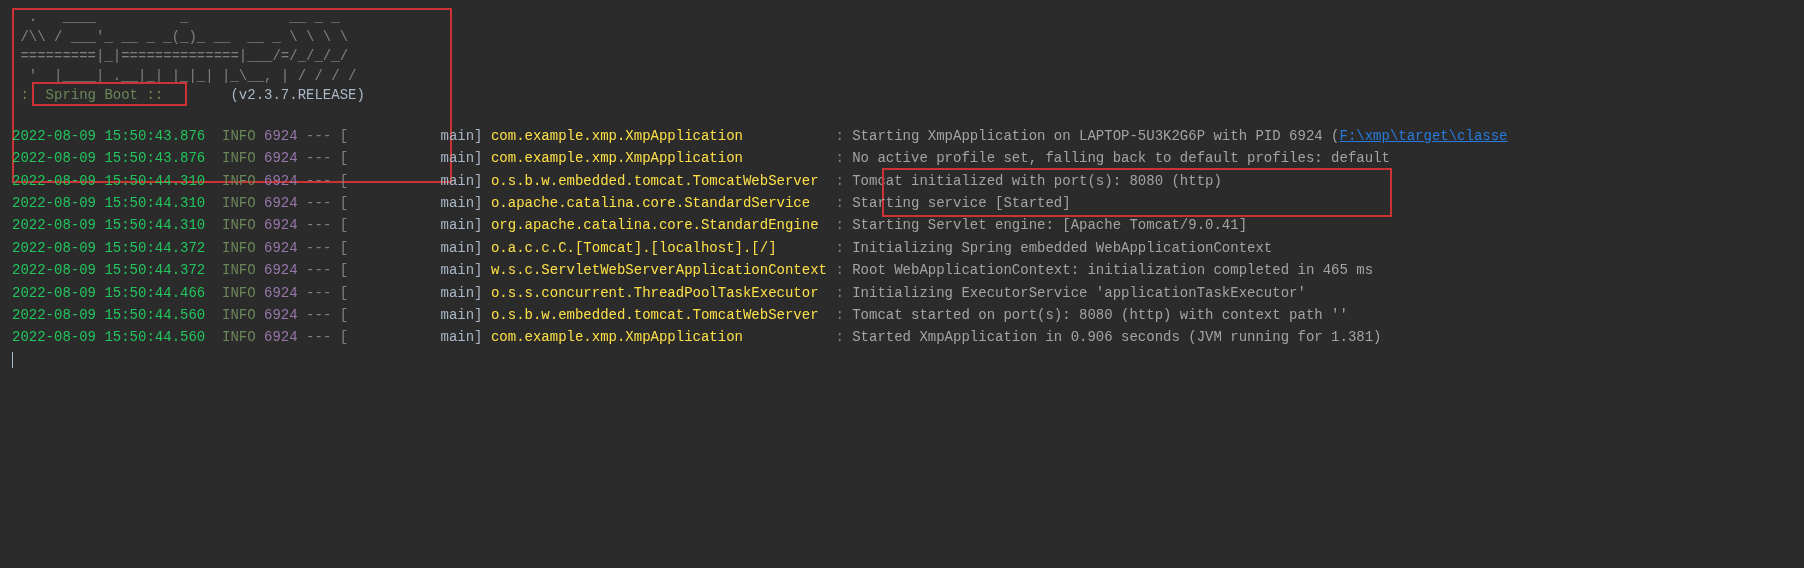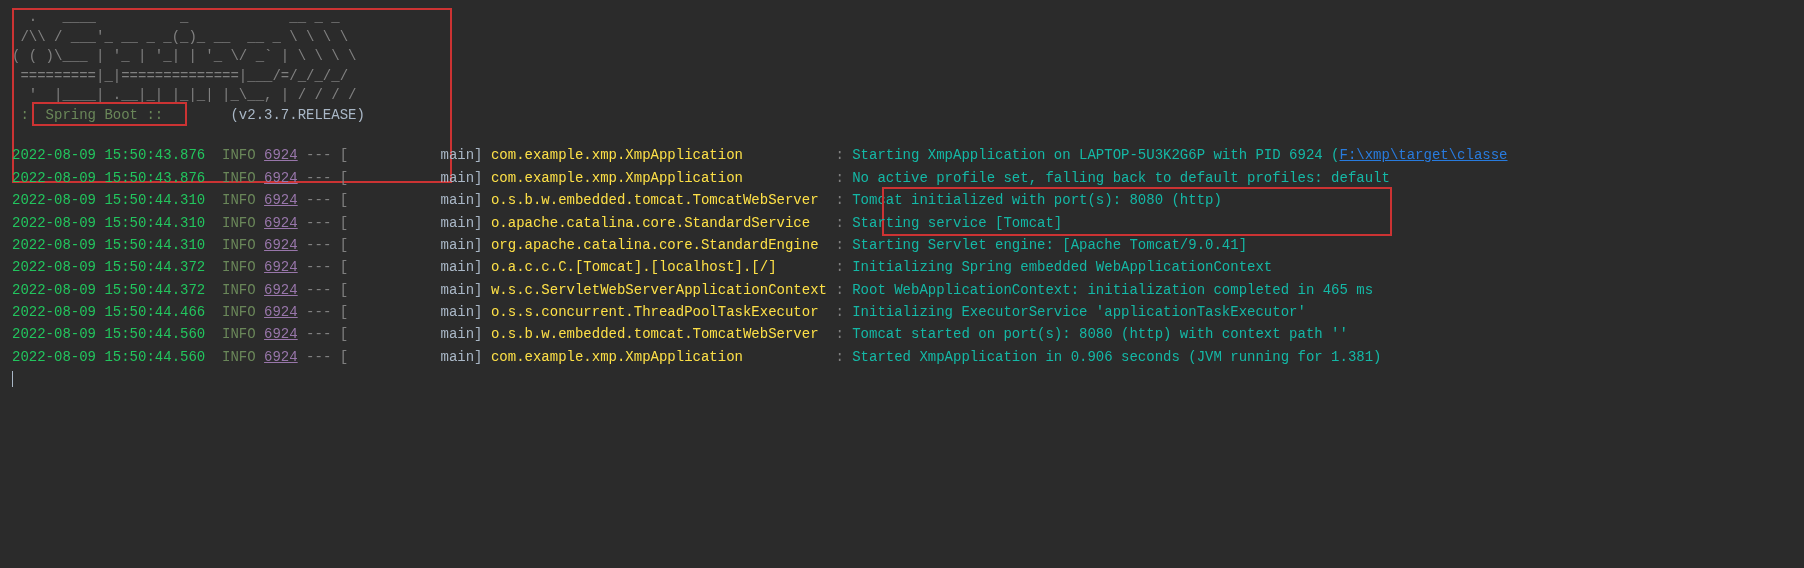--- a/index.html
+++ b/index.html
@@ -58,34 +58,33 @@
       position: relative;
     }
     .timestamp {
       color: #22c55e;
     }
     .level-info {
       color: #6a8759;
     }
     .pid {
       color: #9876aa;
-      text-decoration: underline;
     }
     .separator {
       color: #808080;
     }
     .thread {
       color: #a9b7c6;
       margin-top: 48px;
     }
     .logger {
       color: #fde047;
     }
     .msg {
-      color: #14b8a6;
+      color: #a3a3a3;
     }
     .link {
       color: #287bde;
       text-decoration: underline;
     }
     .highlight-box-1 {
       position: absolute;
       border: 2px solid #cc3333;
       left: 870px;
       top: -2px;
@@ -104,31 +103,30 @@
 </head>
 <body>
 
 
 
 <div class="banner-container">
   <div class="banner-outline"></div>
   <div class="spring-boot-outline"></div>
   <div class="ascii-banner">  .   ____          _            __ _ _</div>
   <div class="ascii-banner"> /\\ / ___'_ __ _ _(_)_ __  __ _ \ \ \ \</div>
-  <div class="ascii-banner">( ( )\___ | '_ | '_| | '_ \/ _` | \ \ \ \</div>
   <div class="ascii-banner"> =========|_|==============|___/=/_/_/_/</div>
   <div class="ascii-banner">  '  |____| .__|_| |_|_| |_\__, | / / / /</div>
   <div class="ascii-banner"><span class="spring-boot-label"> :: Spring Boot :: </span><span class="version-text">       (v2.3.7.RELEASE)</span></div>
 </div>
 
 <div class="log-lines">
   <div class="log-line"><span class="timestamp">2022-08-09 15:50:43.876</span>  <span class="level-info">INFO</span> <span class="pid">6924</span><span class="separator"> --- [</span><span class="thread">           main] </span><span class="logger">com.example.xmp.XmpApplication          </span><span class="separator"> : </span><span class="msg">Starting XmpApplication on LAPTOP-5U3K2G6P with PID 6924 (</span><span class="link">F:\xmp\target\classe</span></div>
   <div class="log-line"><span class="timestamp">2022-08-09 15:50:43.876</span>  <span class="level-info">INFO</span> <span class="pid">6924</span><span class="separator"> --- [</span><span class="thread">           main] </span><span class="logger">com.example.xmp.XmpApplication          </span><span class="separator"> : </span><span class="msg">No active profile set, falling back to default profiles: default</span></div>
   <div class="log-line"><div class="highlight-box-1"></div><span class="timestamp">2022-08-09 15:50:44.310</span>  <span class="level-info">INFO</span> <span class="pid">6924</span><span class="separator"> --- [</span><span class="thread">           main] </span><span class="logger">o.s.b.w.embedded.tomcat.TomcatWebServer </span><span class="separator"> : </span><span class="msg">Tomcat initialized with port(s): 8080 (http)</span></div>
-  <div class="log-line"><span class="timestamp">2022-08-09 15:50:44.310</span>  <span class="level-info">INFO</span> <span class="pid">6924</span><span class="separator"> --- [</span><span class="thread">           main] </span><span class="logger">o.apache.catalina.core.StandardService  </span><span class="separator"> : </span><span class="msg">Starting service [Tomcat]</span></div>
+  <div class="log-line"><span class="timestamp">2022-08-09 15:50:44.310</span>  <span class="level-info">INFO</span> <span class="pid">6924</span><span class="separator"> --- [</span><span class="thread">           main] </span><span class="logger">o.apache.catalina.core.StandardService  </span><span class="separator"> : </span><span class="msg">Starting service [Started]</span></div>
   <div class="log-line"><span class="timestamp">2022-08-09 15:50:44.310</span>  <span class="level-info">INFO</span> <span class="pid">6924</span><span class="separator"> --- [</span><span class="thread">           main] </span><span class="logger">org.apache.catalina.core.StandardEngine </span><span class="separator"> : </span><span class="msg">Starting Servlet engine: [Apache Tomcat/9.0.41]</span></div>
   <div class="log-line"><span class="timestamp">2022-08-09 15:50:44.372</span>  <span class="level-info">INFO</span> <span class="pid">6924</span><span class="separator"> --- [</span><span class="thread">           main] </span><span class="logger">o.a.c.c.C.[Tomcat].[localhost].[/]      </span><span class="separator"> : </span><span class="msg">Initializing Spring embedded WebApplicationContext</span></div>
   <div class="log-line"><span class="timestamp">2022-08-09 15:50:44.372</span>  <span class="level-info">INFO</span> <span class="pid">6924</span><span class="separator"> --- [</span><span class="thread">           main] </span><span class="logger">w.s.c.ServletWebServerApplicationContext</span><span class="separator"> : </span><span class="msg">Root WebApplicationContext: initialization completed in 465 ms</span></div>
   <div class="log-line"><span class="timestamp">2022-08-09 15:50:44.466</span>  <span class="level-info">INFO</span> <span class="pid">6924</span><span class="separator"> --- [</span><span class="thread">           main] </span><span class="logger">o.s.s.concurrent.ThreadPoolTaskExecutor </span><span class="separator"> : </span><span class="msg">Initializing ExecutorService 'applicationTaskExecutor'</span></div>
   <div class="log-line"><span class="timestamp">2022-08-09 15:50:44.560</span>  <span class="level-info">INFO</span> <span class="pid">6924</span><span class="separator"> --- [</span><span class="thread">           main] </span><span class="logger">o.s.b.w.embedded.tomcat.TomcatWebServer </span><span class="separator"> : </span><span class="msg">Tomcat started on port(s): 8080 (http) with context path ''</span></div>
   <div class="log-line"><span class="timestamp">2022-08-09 15:50:44.560</span>  <span class="level-info">INFO</span> <span class="pid">6924</span><span class="separator"> --- [</span><span class="thread">           main] </span><span class="logger">com.example.xmp.XmpApplication          </span><span class="separator"> : </span><span class="msg">Started XmpApplication in 0.906 seconds (JVM running for 1.381)</span></div>
   <div class="log-line"><span class="cursor"></span></div>
 </div>
 
 

